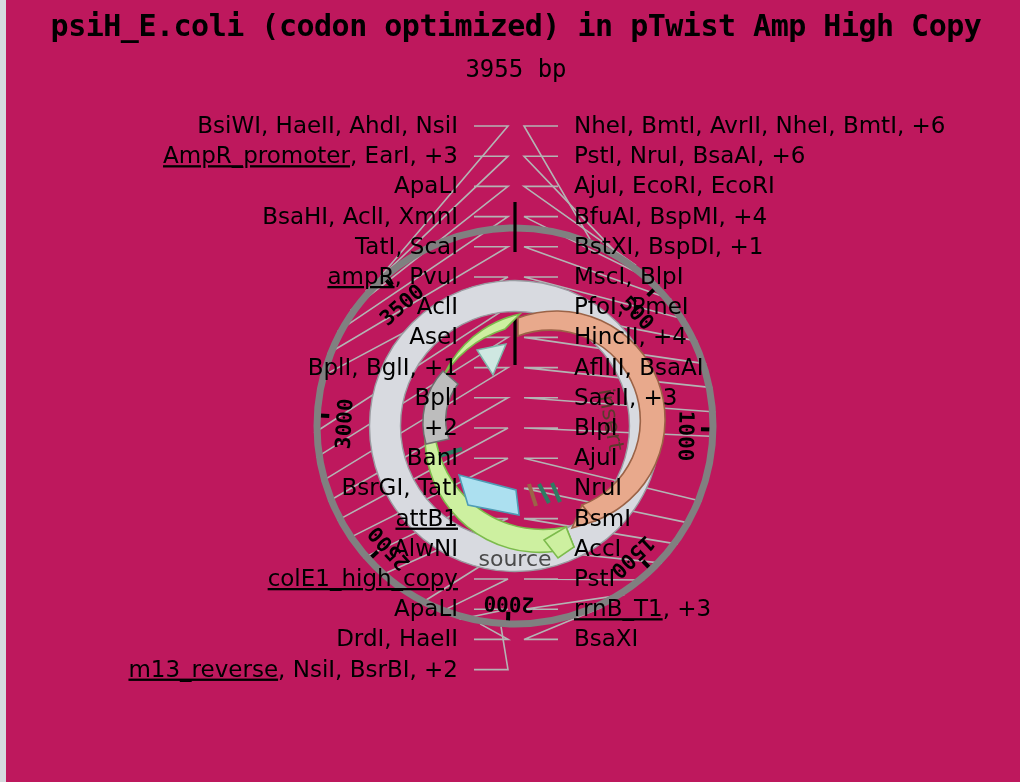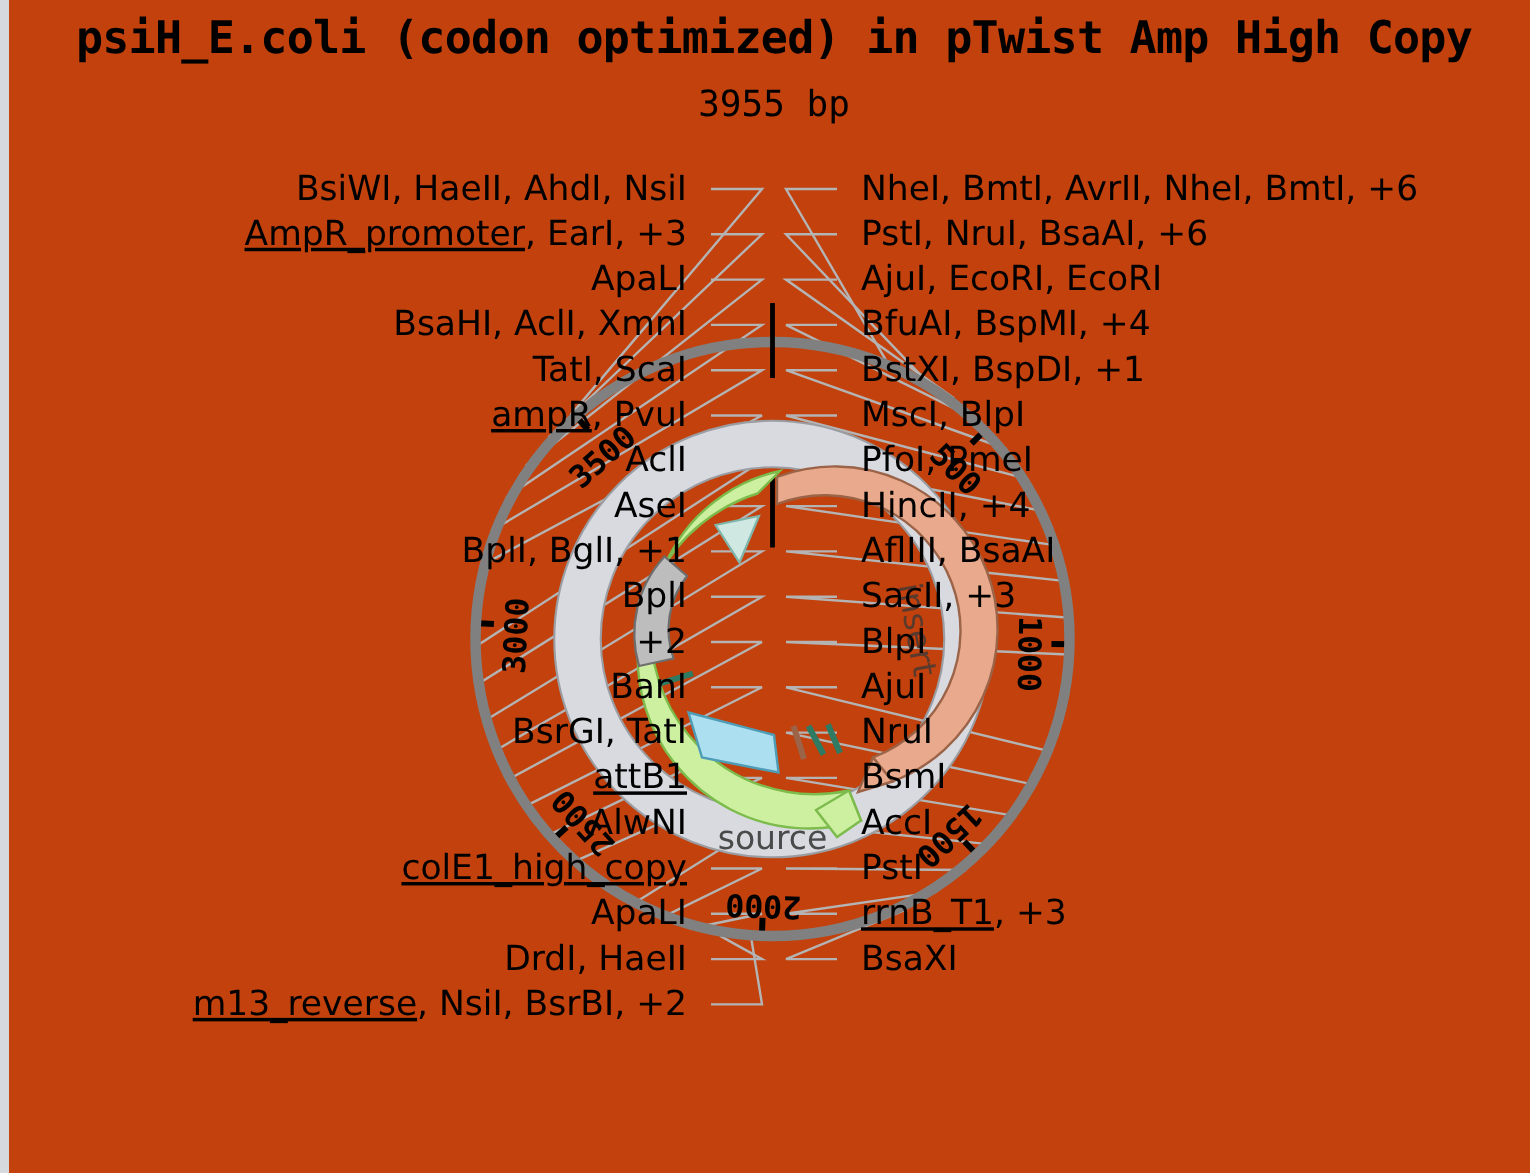--- a/index.html
+++ b/index.html
@@ -6,21 +6,21 @@
   html,body{margin:0;padding:0;}
   body{
     width:1020px;height:782px;
     background:#ffffff;
     font-family:"DejaVu Sans", sans-serif;
     overflow:hidden;
     position:relative;
   }
   #page{
     position:absolute;inset:0;
-    background:#c2410c;
+    background:#be185d;
     border-left:6px solid #d6dade;
     box-sizing:border-box;
   }
   #title{
     position:absolute;top:8px;left:0;width:1020px;
     text-align:center;
     font-family:"DejaVu Sans Mono","Liberation Mono",monospace;
     font-weight:bold;
     font-size:30px;
     color:#000;

